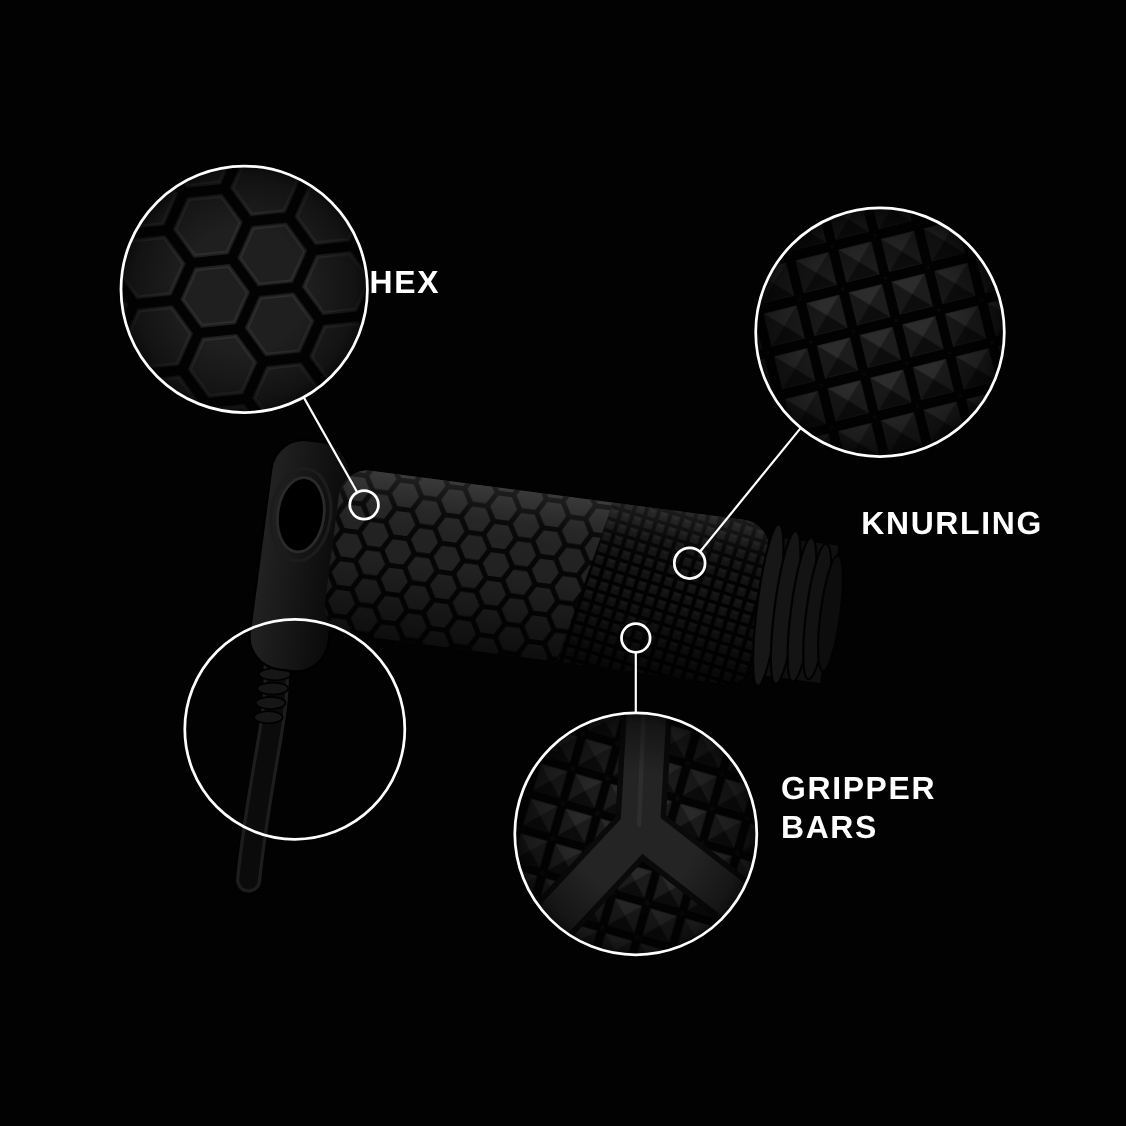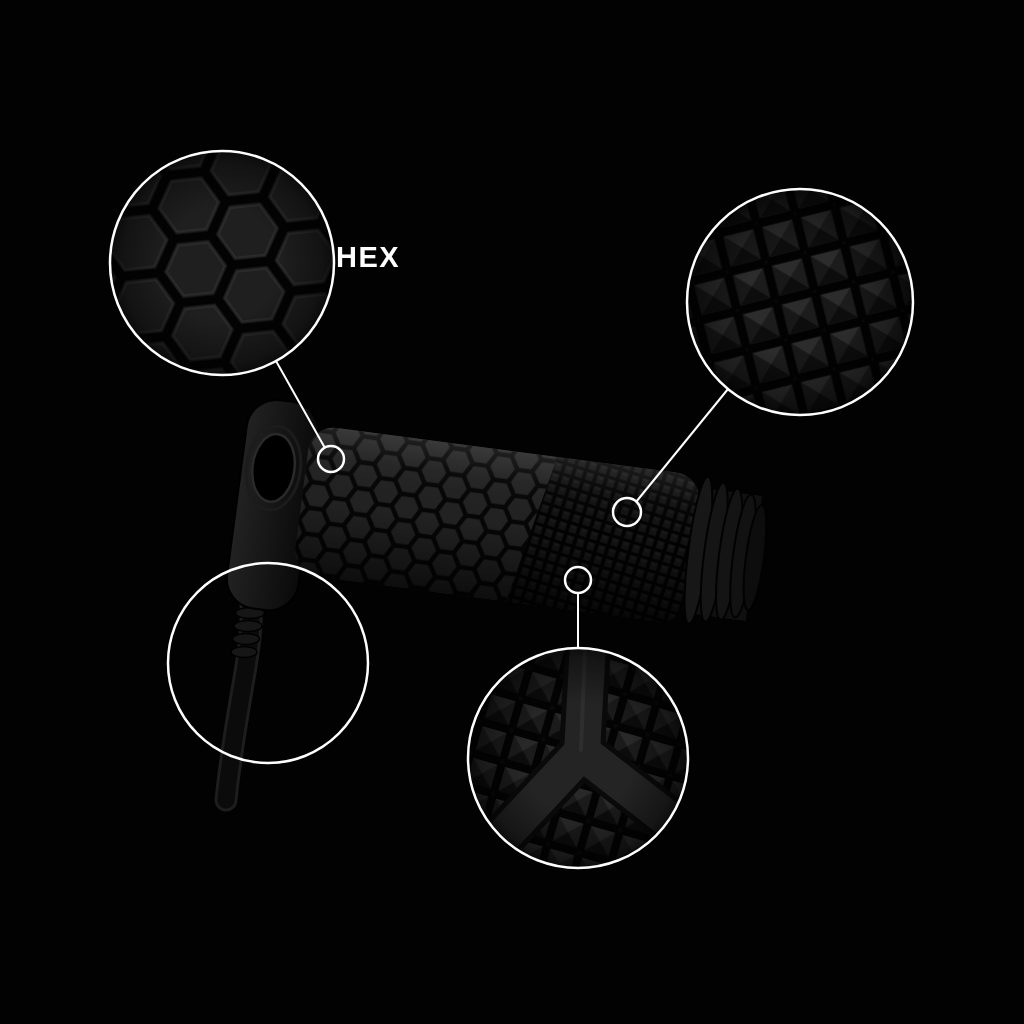--- a/index.html
+++ b/index.html
@@ -193,16 +193,19 @@
 
     <g fill="none" stroke="#ffffff" stroke-width="2.5">
       <circle cx="331" cy="459" r="13"></circle>
       <circle cx="627" cy="512" r="14"></circle>
       <circle cx="578" cy="580" r="13"></circle>
     </g>
   </svg>
 
   <div class="label label-hex">HEX</div>
 
-
+  <div class="label label-knurling">KNURLING</div>
+
+  <div class="label label-gripper">GRIPPER
+BARS</div>
 
 
 </div>
 
 </body></html>

